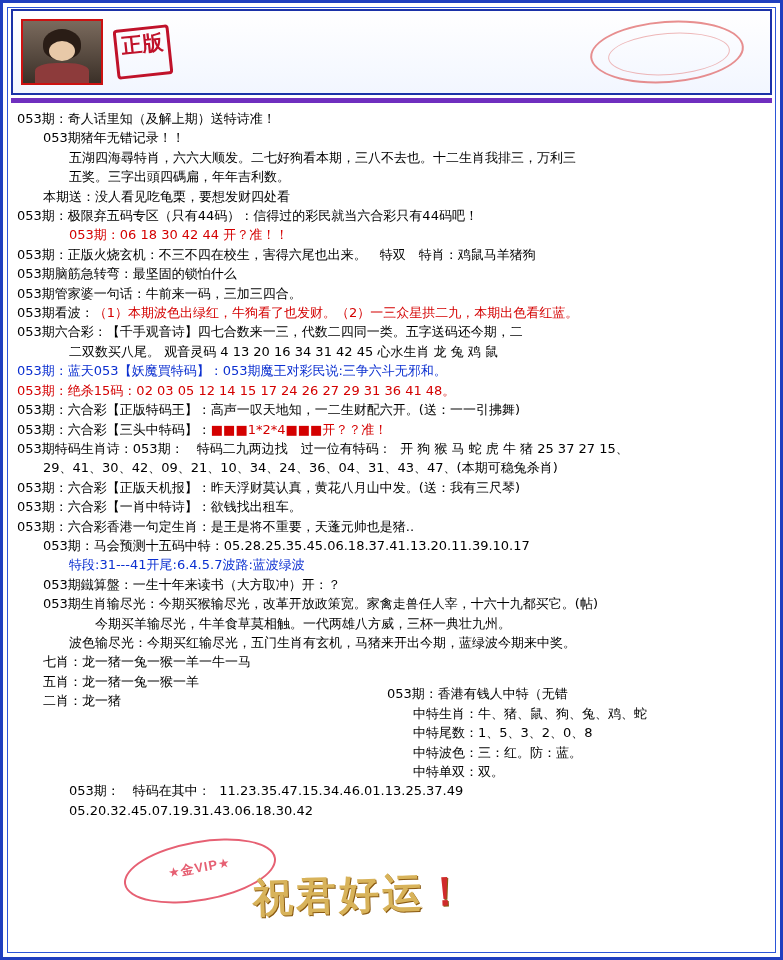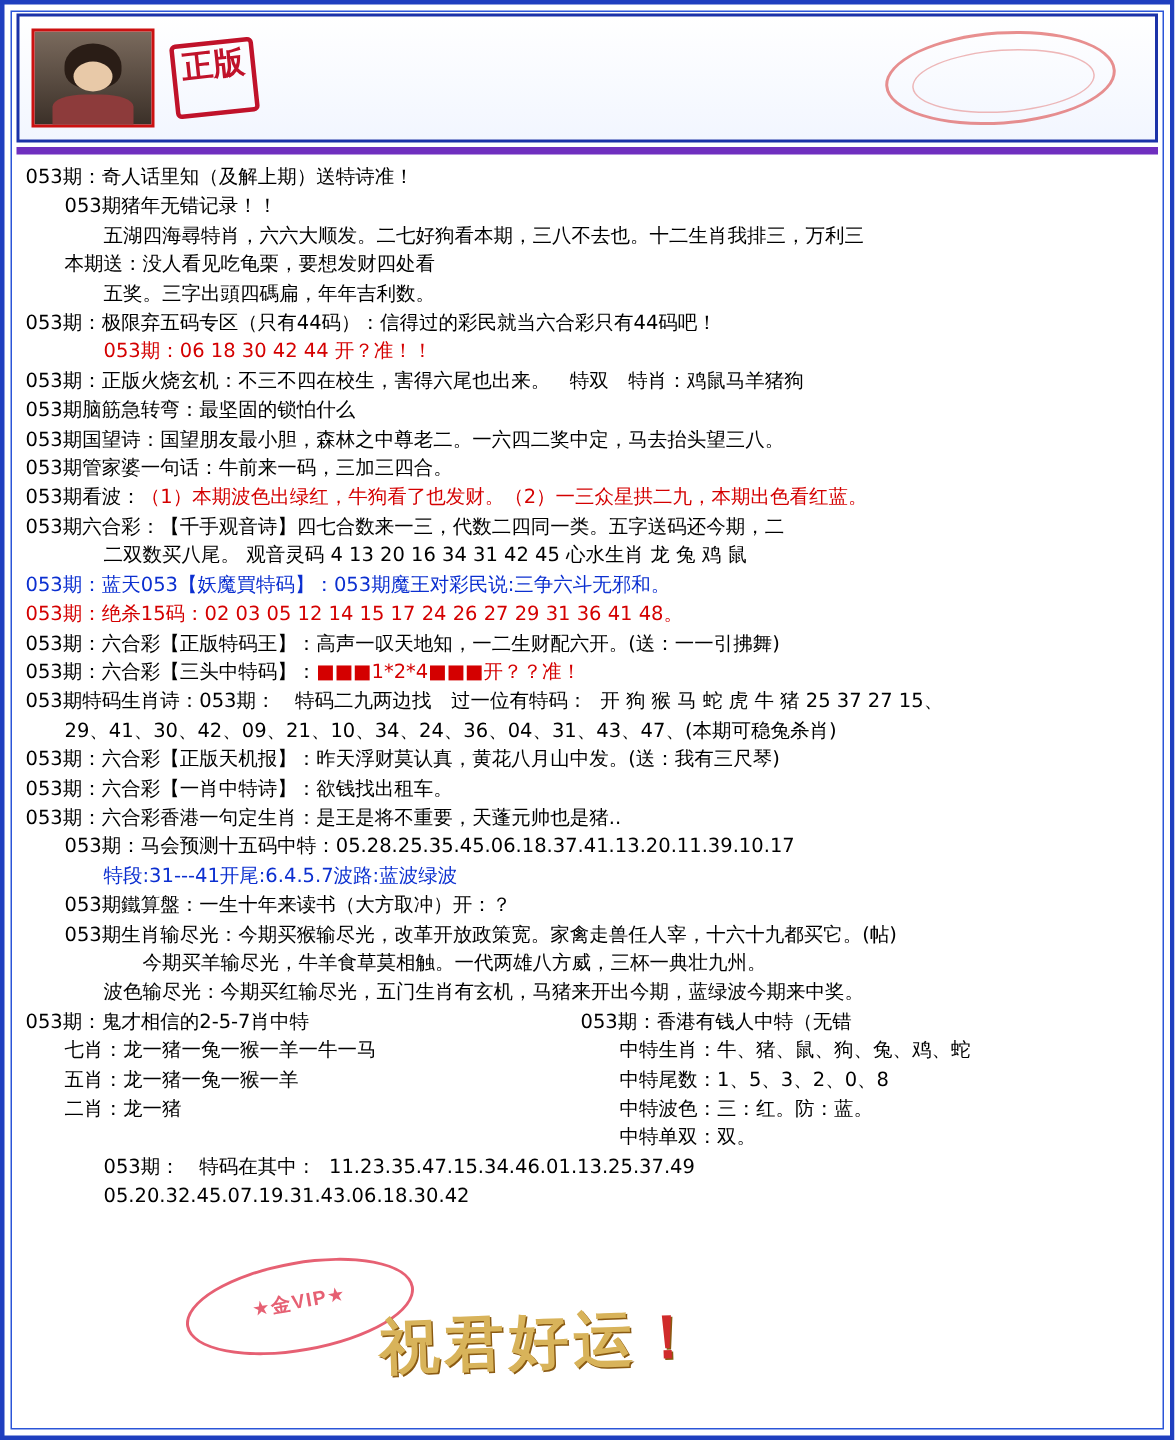--- a/index.html
+++ b/index.html
@@ -93,21 +93,21 @@
   .ln{white-space:nowrap;}
   .i1{padding-left:26px;}
   .i2{padding-left:52px;}
   .i3{padding-left:78px;}
   .red{color:#d40000;}
   .blue{color:#0b2fd0;}
   .blk{color:#000;}
   
   .twocol{display:flex;}
   .twocol .c1{width:370px;}
-  .twocol .c2{flex:1;}
+  .twocol .c2{flex:1;margin-top:32px;}
   
   .bottom{
     position:absolute;left:0;right:0;bottom:6px;height:110px;
     pointer-events:none;
   }
   .red-stamp{
     position:absolute;left:120px;top:0px;width:150px;height:56px;
     border:2px solid #e2455b;border-radius:50%;
     transform:rotate(-10deg);opacity:.85;
   }
@@ -142,27 +142,26 @@
     <div class="oval"></div>
     <div class="oval2"></div>
   </div>
   <div class="header-underline"></div>
 
   <div class="content">
     <div id="lines">
         <div class="ln"><span class="blk">053期：奇人话里知（及解上期）送特诗准！</span></div>
         <div class="ln i1"><span class="blk">053期猪年无错记录！！</span></div>
         <div class="ln i2"><span class="blk">五湖四海尋特肖，六六大顺发。二七好狗看本期，三八不去也。十二生肖我排三，万利三</span></div>
+        <div class="ln i2"><span class="blk">五奖。三字出頭四碼扁，年年吉利数。</span></div>
         <div class="ln i1"><span class="blk">本期送：没人看见吃龟栗，要想发财四处看</span></div>
-        <div class="ln i2"><span class="blk">五奖。三字出頭四碼扁，年年吉利数。</span></div>
         <div class="ln"><span class="blk">053期：极限弃五码专区（只有44码）：信得过的彩民就当六合彩只有44码吧！</span></div>
         <div class="ln i2"><span class="red">053期：06 18 30 42 44 开？准！！</span></div>
         <div class="ln"><span class="blk">053期：正版火烧玄机：不三不四在校生，害得六尾也出来。　特双　特肖：鸡鼠马羊猪狗</span></div>
         <div class="ln"><span class="blk">053期脑筋急转弯：最坚固的锁怕什么</span></div>
-        <div class="ln"><span class="blk">053期国望诗：国望朋友最小胆，森林之中尊老二。一六四二奖中定，马去抬头望三八。</span></div>
         <div class="ln"><span class="blk">053期管家婆一句话：牛前来一码，三加三四合。</span></div>
         <div class="ln"><span class="blk">053期看波：</span><span class="red">（1）本期波色出绿红，牛狗看了也发财。（2）一三众星拱二九，本期出色看红蓝。</span></div>
         <div class="ln"><span class="blk">053期六合彩：【千手观音诗】四七合数来一三，代数二四同一类。五字送码还今期，二</span></div>
         <div class="ln i2"><span class="blk">二双数买八尾。 观音灵码 4 13 20 16 34 31 42 45 心水生肖 龙 兔 鸡 鼠</span></div>
         <div class="ln"><span class="blue">053期：蓝天053【妖魔買特码】：053期魔王对彩民说:三争六斗无邪和。</span></div>
         <div class="ln"><span class="red">053期：</span><span class="red">绝杀15码：02 03 05 12 14 15 17 24 26 27 29 31 36 41 48。</span></div>
         <div class="ln"><span class="blk">053期：六合彩【正版特码王】：高声一叹天地知，一二生财配六开。(送：一一引拂舞)</span></div>
         <div class="ln"><span class="blk">053期：六合彩【三头中特码】：</span><span class="red">■■■1*2*4■■■开？？准！</span></div>
         <div class="ln"><span class="blk">053期特码生肖诗：053期：　特码二九两边找　过一位有特码 :　开 狗 猴 马 蛇 虎 牛 猪 25 37 27 15、</span></div>
         <div class="ln i1"><span class="blk">29、41、30、42、09、21、10、34、24、36、04、31、43、47、(本期可稳兔杀肖)</span></div>
@@ -172,21 +171,20 @@
         <div class="ln i1"><span class="blk">053期：马会预测十五码中特：05.28.25.35.45.06.18.37.41.13.20.11.39.10.17</span></div>
         <div class="ln i2"><span class="blue">特段:31---41开尾:6.4.5.7波路:蓝波绿波</span></div>
         <div class="ln i1"><span class="blk">053期鐵算盤：一生十年来读书（大方取冲）开：？</span></div>
         <div class="ln i1"><span class="blk">053期生肖输尽光：今期买猴输尽光，改革开放政策宽。家禽走兽任人宰，十六十九都买它。(帖)</span></div>
         <div class="ln i3"><span class="blk">今期买羊输尽光，牛羊食草莫相触。一代两雄八方威，三杯一典壮九州。</span></div>
         <div class="ln i2"><span class="blk">波色输尽光：今期买红输尽光，五门生肖有玄机，马猪来开出今期，蓝绿波今期来中奖。</span></div>
       </div>
 
     <div class="twocol">
       <div class="c1" id="col-left">
-          <div class="ln"><span class="blk">053期：鬼才相信的2-5-7肖中特</span></div>
           <div class="ln i1"><span class="blk">七肖：龙一猪一兔一猴一羊一牛一马</span></div>
           <div class="ln i1"><span class="blk">五肖：龙一猪一兔一猴一羊</span></div>
           <div class="ln i1"><span class="blk">二肖：龙一猪</span></div>
         </div>
       <div class="c2" id="col-right">
           <div class="ln"><span class="blk">053期：香港有钱人中特（无错</span></div>
           <div class="ln i1"><span class="blk">中特生肖：牛、猪、鼠、狗、兔、鸡、蛇</span></div>
           <div class="ln i1"><span class="blk">中特尾数：1、5、3、2、0、8</span></div>
           <div class="ln i1"><span class="blk">中特波色：三：红。防：蓝。</span></div>
           <div class="ln i1"><span class="blk">中特单双：双。</span></div>

